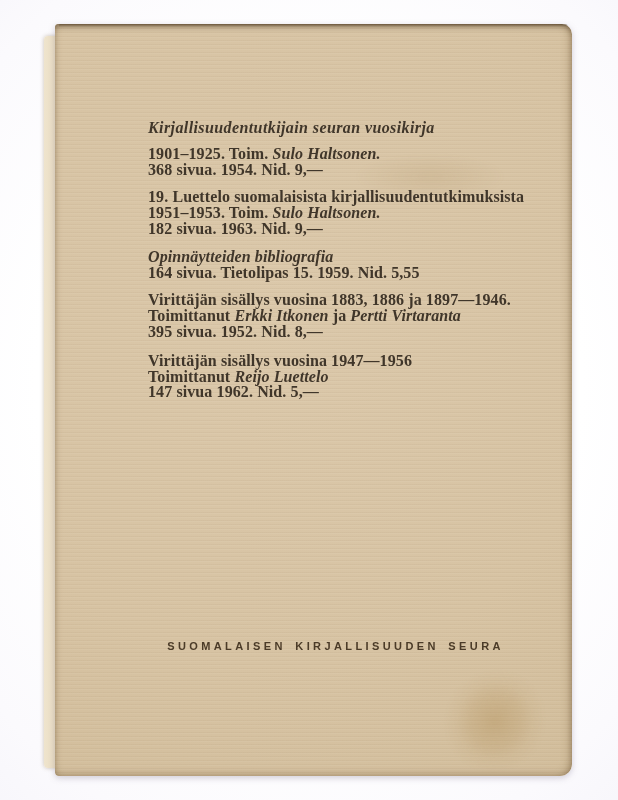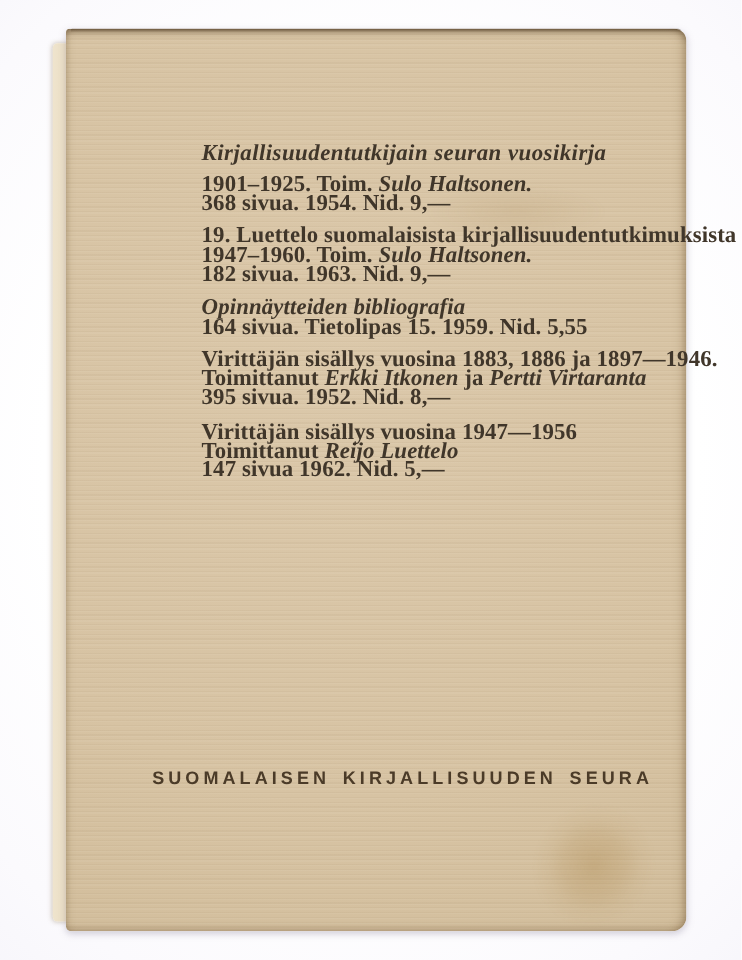--- a/index.html
+++ b/index.html
@@ -55,26 +55,25 @@
     height: 3px;
     background: linear-gradient(180deg, rgba(75,55,30,0.5), rgba(75,55,30,0));
     border-radius: 3px 8px 0 0;
     pointer-events: none;
   }
   .text-col {
     position: absolute;
     left: 93px;
     top: 96px;
     color: #40362a;
-    font-size: 19px;
+    font-size: 16px;
     line-height: 15.8px;
     font-weight: 700;
     letter-spacing: 0.1px;
     white-space: nowrap;
-    margin-left: 20px;
   }
   .series-title {
     font-style: italic;
     letter-spacing: 0.4px;
     margin-bottom: 10px;
   }
   .entry { margin-bottom: 12px; }
   .entry-line { display: block; }
   .italic { font-style: italic; }
   .author-name {
@@ -87,21 +86,21 @@
   .vir-entry { margin-bottom: 13px; }
   .publisher {
     position: absolute;
     left: 0;
     right: 0;
     top: 616px;
     padding-left: 44px;
     text-align: center;
     font-family: "Liberation Sans", sans-serif;
     font-weight: 700;
-    font-size: 15px;
+    font-size: 11px;
     letter-spacing: 3.4px;
     word-spacing: 3px;
     color: #4b3b28;
   }
   .stain {
     position: absolute;
     right: 26px;
     bottom: 2px;
     width: 102px;
     height: 106px;
@@ -138,21 +137,21 @@
       <div class="series-title">Kirjallisuudentutkijain seuran vuosikirja</div>
 
       <div class="entry">
         <span class="entry-line"><span>1901–1925. Toim. </span><span class="italic">Sulo Haltsonen.</span></span>
         <span class="entry-line">368 sivua. 1954. Nid. 9,—</span>
       </div>
 
 
       <div class="entry">
         <span class="entry-line">19. Luettelo suomalaisista kirjallisuudentutkimuksista</span>
-        <span class="entry-line"><span>1947–1960. Toim. </span><span class="italic">Sulo Haltsonen.</span></span>
+        <span class="entry-line"><span>1951–1953. Toim. </span><span class="italic">Sulo Haltsonen.</span></span>
         <span class="entry-line">182 sivua. 1963. Nid. 9,—</span>
       </div>
 
 
       <div class="work-block">
         <span class="entry-line work-title">Opinnäytteiden bibliografia</span>
         <span class="entry-line">164 sivua. Tietolipas 15. 1959. Nid. 5,55</span>
       </div>
 
       <div class="vir-entry">

